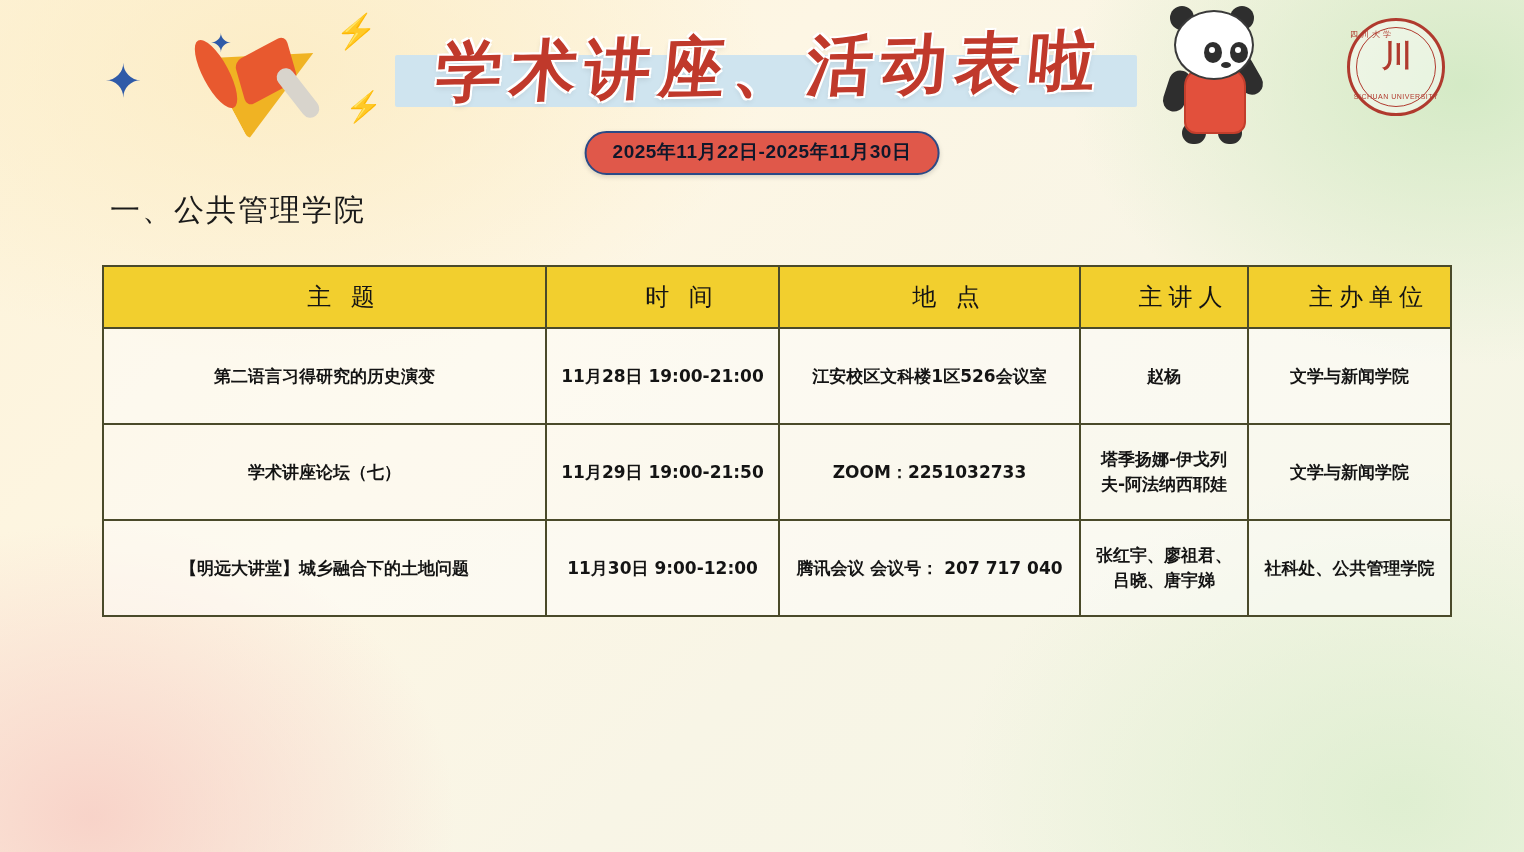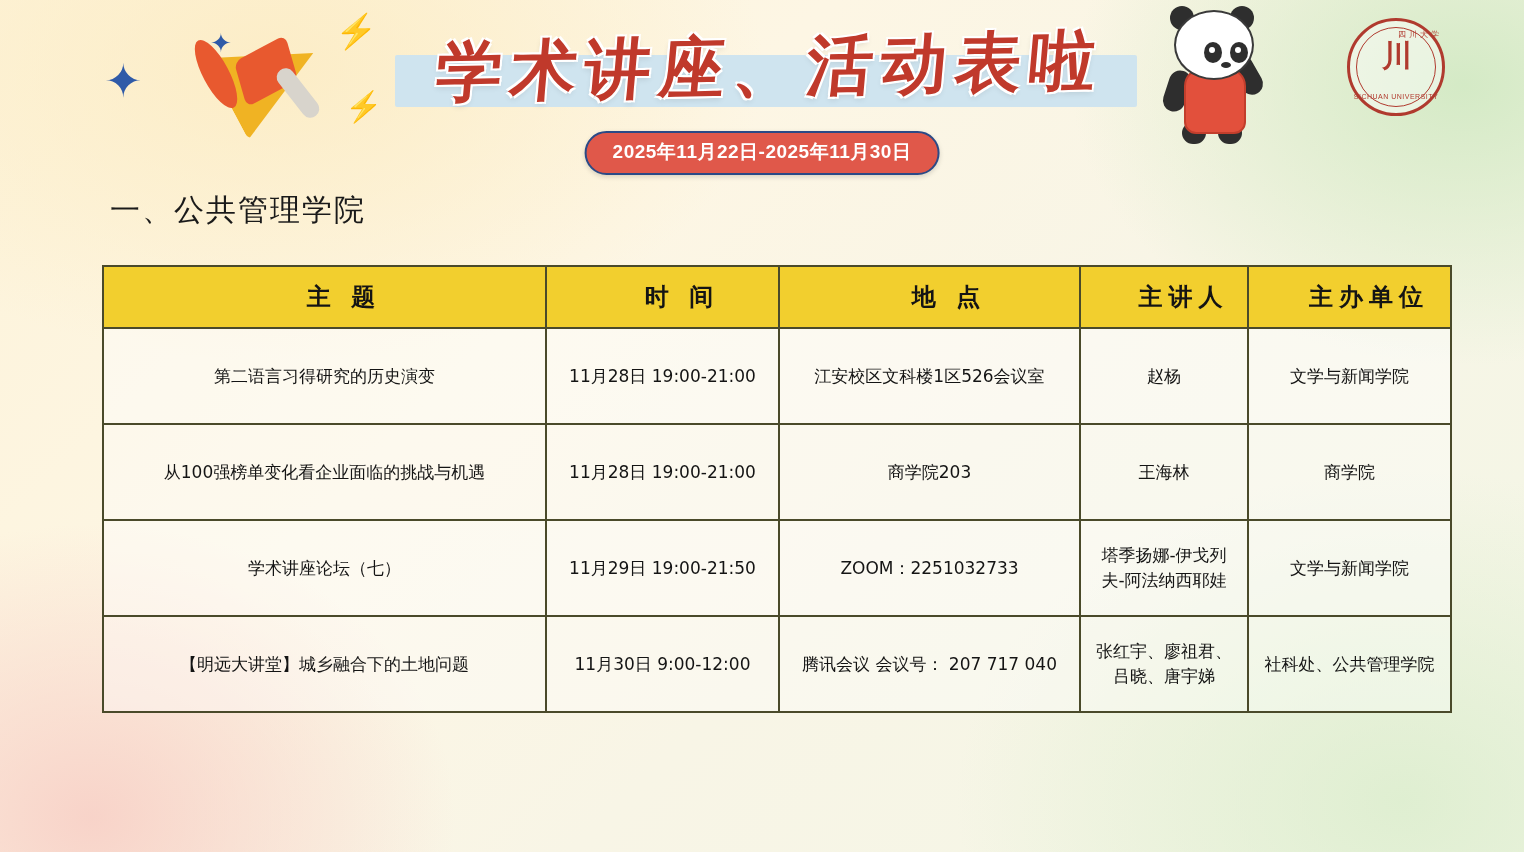--- a/index.html
+++ b/index.html
@@ -65,21 +65,21 @@
 
   .date-pill {
     position: absolute;
     left: 50%;
     transform: translateX(-50%);
     top: 131px;
     padding: 6px 26px 8px;
     background: #e0584a;
     border: 2px solid #2b4a86;
     border-radius: 22px;
-    color: #ffffff;
+    color: #0f172a;
     font-size: 19px;
     font-weight: bold;
     letter-spacing: 0.5px;
     white-space: nowrap;
     box-shadow: 0 2px 5px rgba(0,0,0,0.15);
   }
 
   
   .megaphone {
     position: absolute;
@@ -260,21 +260,21 @@
     bottom: 13px;
     text-align: center;
     color: #b03a2e;
     font-size: 7px;
     letter-spacing: 0.5px;
   }
   .logo-top {
     position: absolute;
     left: 0; right: 0;
     top: 8px;
-    text-align: right;
+    text-align: left;
     color: #b03a2e;
     font-size: 8px;
     letter-spacing: 3px;
   }
 
   
   .section-heading {
     position: absolute;
     left: 110px;
     top: 190px;
@@ -303,28 +303,28 @@
     border: 2px solid #4a4a2a;
     text-align: center;
     vertical-align: middle;
     font-family: "DejaVu Sans", sans-serif;
     color: #141414;
   }
   table.schedule thead th {
     background: #f2cf2e;
     height: 58px;
     font-size: 24px;
-    font-weight: bold;
+    font-weight: normal;
     letter-spacing: 6px;
     padding-left: 40px;
   }
   table.schedule tbody td {
     height: 82px;
     font-size: 17px;
-    font-weight: normal;
+    font-weight: bold;
     padding: 6px 10px;
     line-height: 1.45;
   }
   .col-topic   { width: 443px; }
   .col-time    { width: 233px; }
   .col-place   { width: 301px; }
   .col-speaker { width: 168px; }
   .col-host    { width: 203px; }
 
   tbody tr:nth-child(odd) td  { background: rgba(255,255,255,0.22); }
@@ -407,27 +407,20 @@
       </thead>
       <tbody>
         <tr>
           <td>第二语言习得研究的历史演变</td>
           <td>11月28日 19:00-21:00</td>
           <td>江安校区文科楼1区526会议室</td>
           <td>赵杨</td>
           <td>文学与新闻学院</td>
         </tr>
         <tr>
-          <td>从100强榜单变化看企业面临的挑战与机遇</td>
-          <td>11月28日 19:00-21:00</td>
-          <td>商学院203</td>
-          <td>王海林</td>
-          <td>商学院</td>
-        </tr>
-        <tr>
           <td>学术讲座论坛（七）</td>
           <td>11月29日 19:00-21:50</td>
           <td>ZOOM：2251032733</td>
           <td>塔季扬娜-伊戈列夫-阿法纳西耶娃</td>
           <td>文学与新闻学院</td>
         </tr>
         <tr>
           <td>【明远大讲堂】城乡融合下的土地问题</td>
           <td>11月30日 9:00-12:00</td>
           <td>腾讯会议 会议号： 207 717 040</td>

